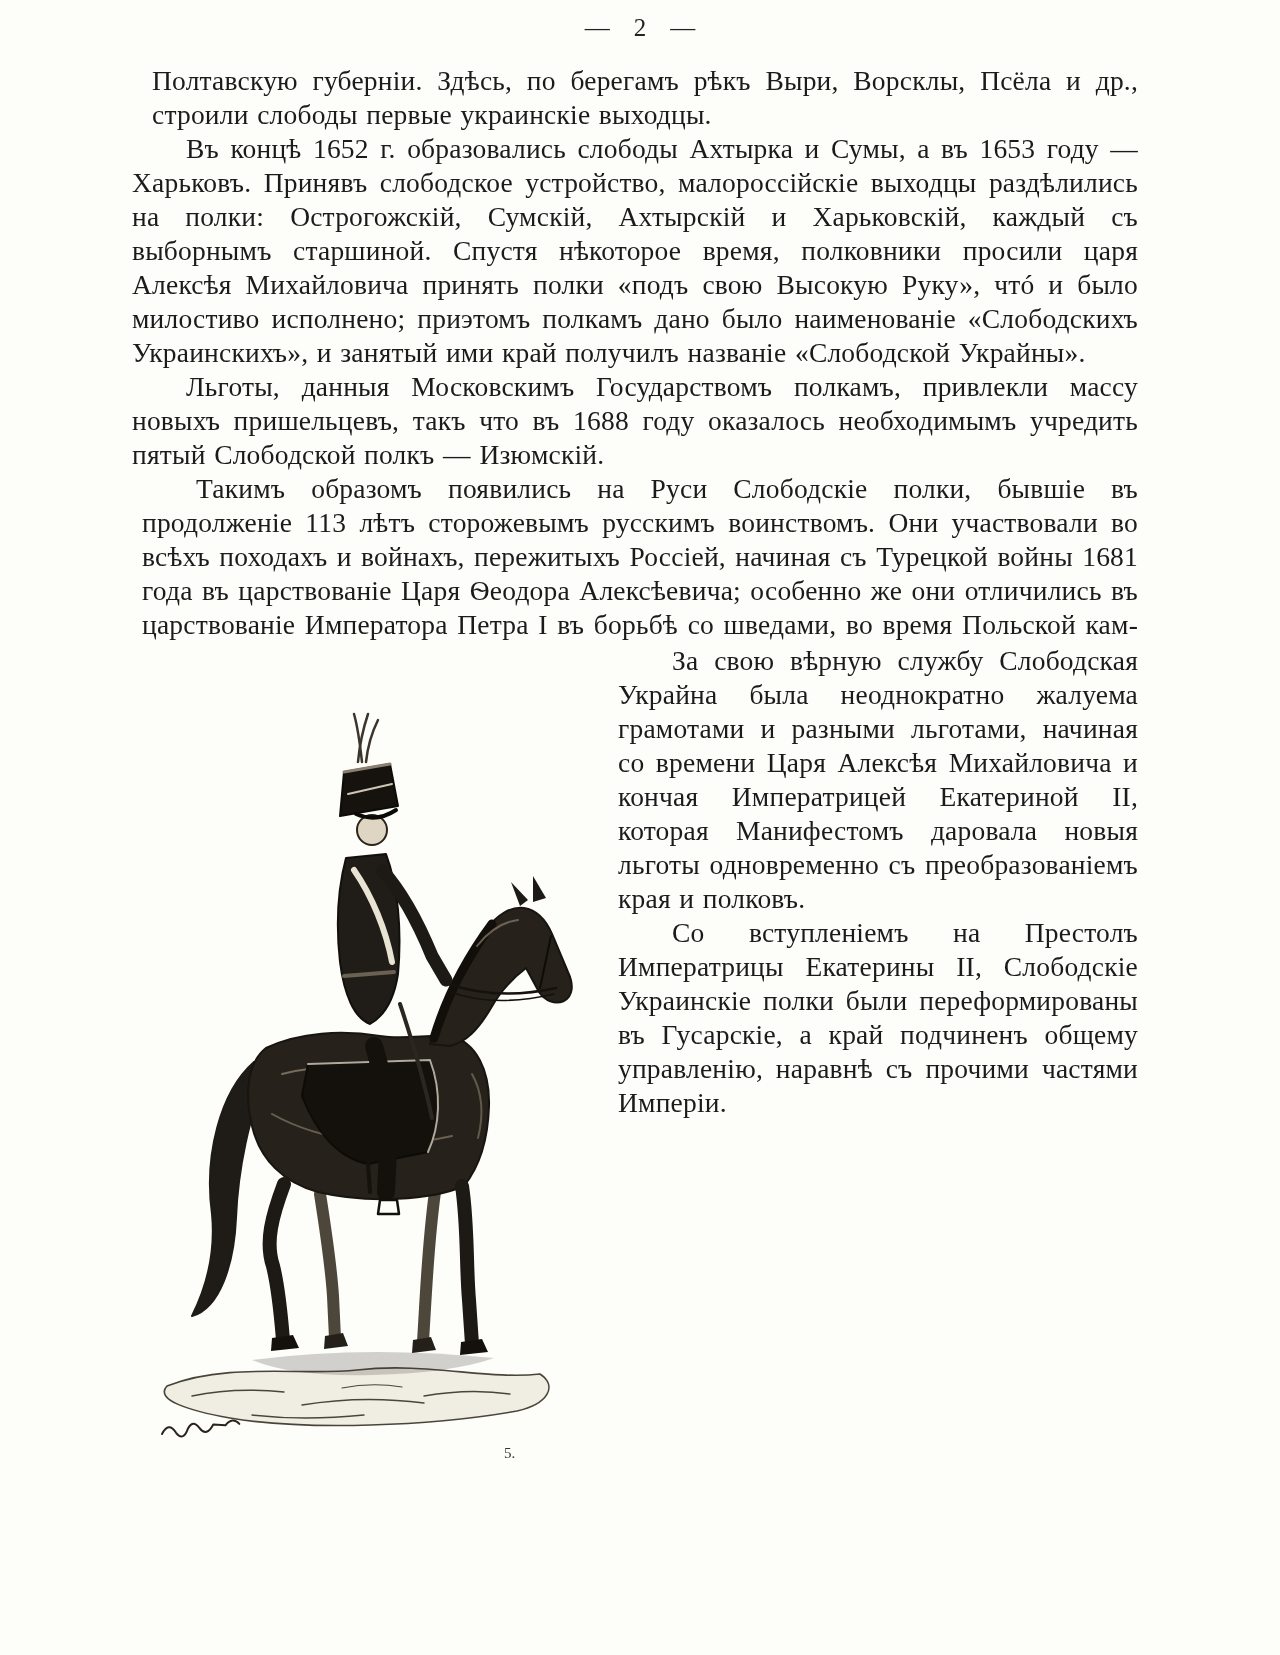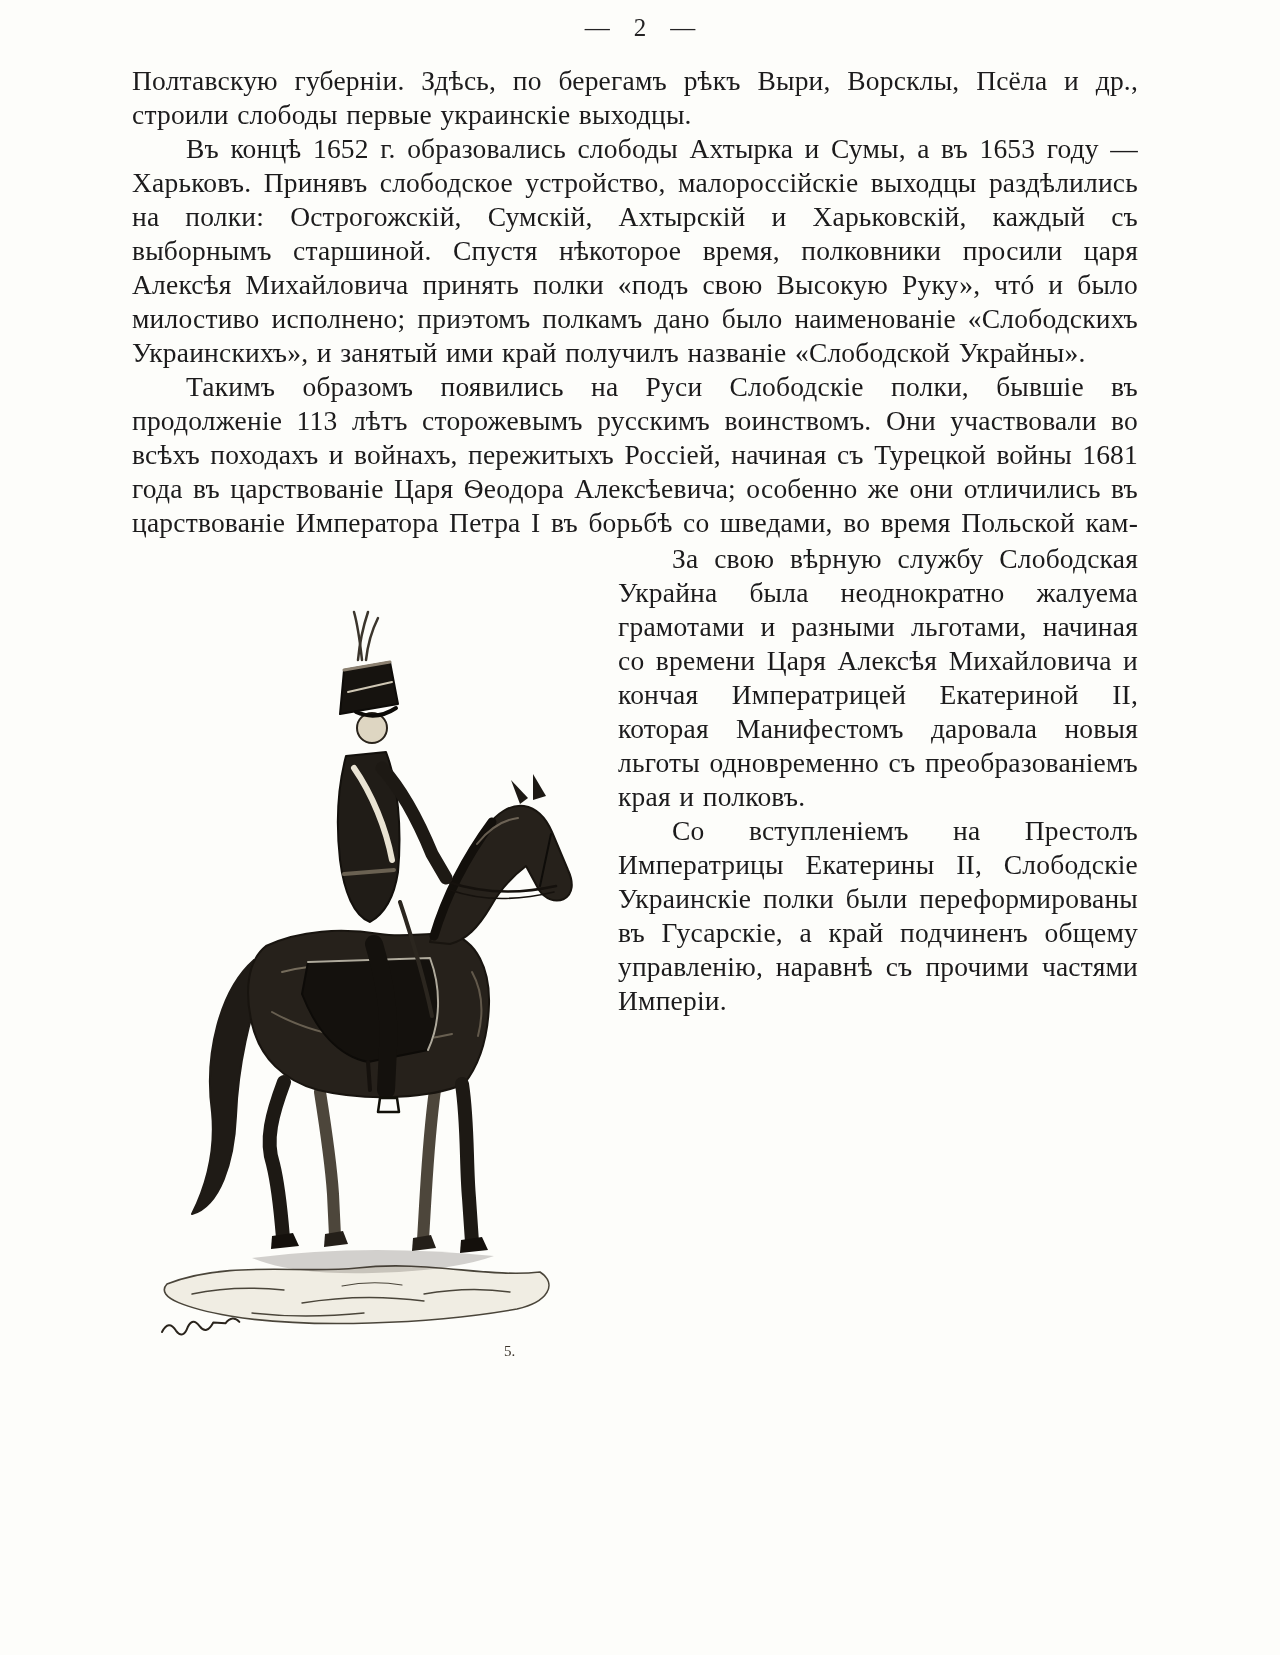--- a/index.html
+++ b/index.html
@@ -28,22 +28,22 @@
   }
   p.para {
     margin: 0;
     font-size: 27.5px;
     line-height: 34px;
     text-align: justify;
     text-indent: 54px;
     letter-spacing: 0.2px;
     word-spacing: 1.5px;
   }
-  p.flush { text-indent: 0; }
-  p.runon { text-align-last: justify; }
+  p.flush { text-indent: 0; margin-left: 20px; }
+  p.runon { text-align-last: justify; margin-left: 10px; }
   .wrap-row {
     display: flex;
     align-items: flex-start;
     margin-top: 2px;
   }
   figure.illustration {
     flex: 0 0 458px;
     width: 458px;
     margin: 0;
     position: relative;
@@ -65,20 +65,21 @@
 <div class="page">
 
   <div class="page-header">
     <span>—</span><span class="num">2</span><span>—</span>
   </div>
 
   <div class="content">
 
     <p class="para flush">Полтавскую губерніи. Здѣсь, по берегамъ рѣкъ Выри, Ворсклы, Псёла и др., строили слободы первые украинскіе выходцы.</p>
     <p class="para">Въ концѣ 1652 г. образовались слободы Ахтырка и Сумы, а въ 1653 году — Харьковъ. Принявъ слободское устройство, малороссійскіе выходцы раздѣлились на полки: Острогожскій, Сумскій, Ахтырскій и Харьковскій, каждый съ выборнымъ старшиной. Спустя нѣкоторое время, полковники просили царя Алексѣя Михайловича принять полки «подъ свою Высокую Руку», чтó и было милостиво исполнено; приэтомъ полкамъ дано было наименованіе «Слободскихъ Украинскихъ», и занятый ими край получилъ названіе «Слободской Украйны».</p>
+    <p class="para">Льготы, данныя Московскимъ Государствомъ полкамъ, привлекли массу новыхъ пришельцевъ, такъ что въ 1688 году оказалось необходимымъ учредить пятый Слободской полкъ — Изюмскій.</p>
     <p class="para runon">Такимъ образомъ появились на Руси Слободскіе полки, бывшіе въ продолженіе 113 лѣтъ сторожевымъ русскимъ воинствомъ. Они участвовали во всѣхъ походахъ и войнахъ, пережитыхъ Россіей, начиная съ Турецкой войны 1681 года въ царствованіе Царя Ѳеодора Алексѣевича; особенно же они отличились въ царствованіе Императора Петра I въ борьбѣ со шведами, во время Польской кам-</p>
 
     <div class="wrap-row">
 
       <figure class="illustration">
         <svg viewBox="0 0 458 838" xmlns="http://www.w3.org/2000/svg">
           <g stroke-linecap="round" stroke-linejoin="round">
 
             <g>
               <path d="M35,742 C95,718 170,732 225,726 C295,718 355,736 408,730 C426,742 416,760 385,767 C300,782 175,787 98,774 C58,767 22,756 35,742 Z" fill="#f0ede3" stroke="#4a453a" stroke-width="1.6"></path>

